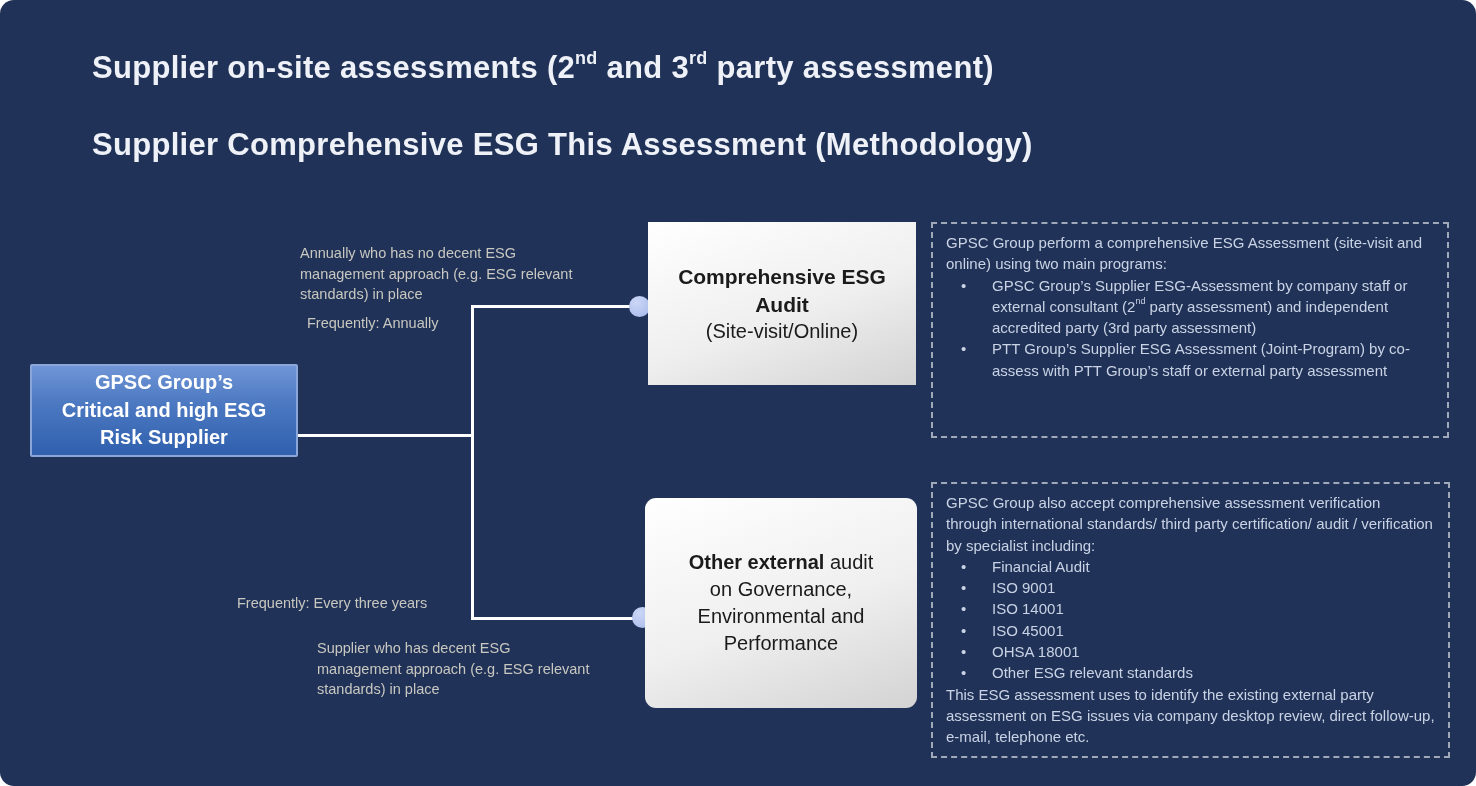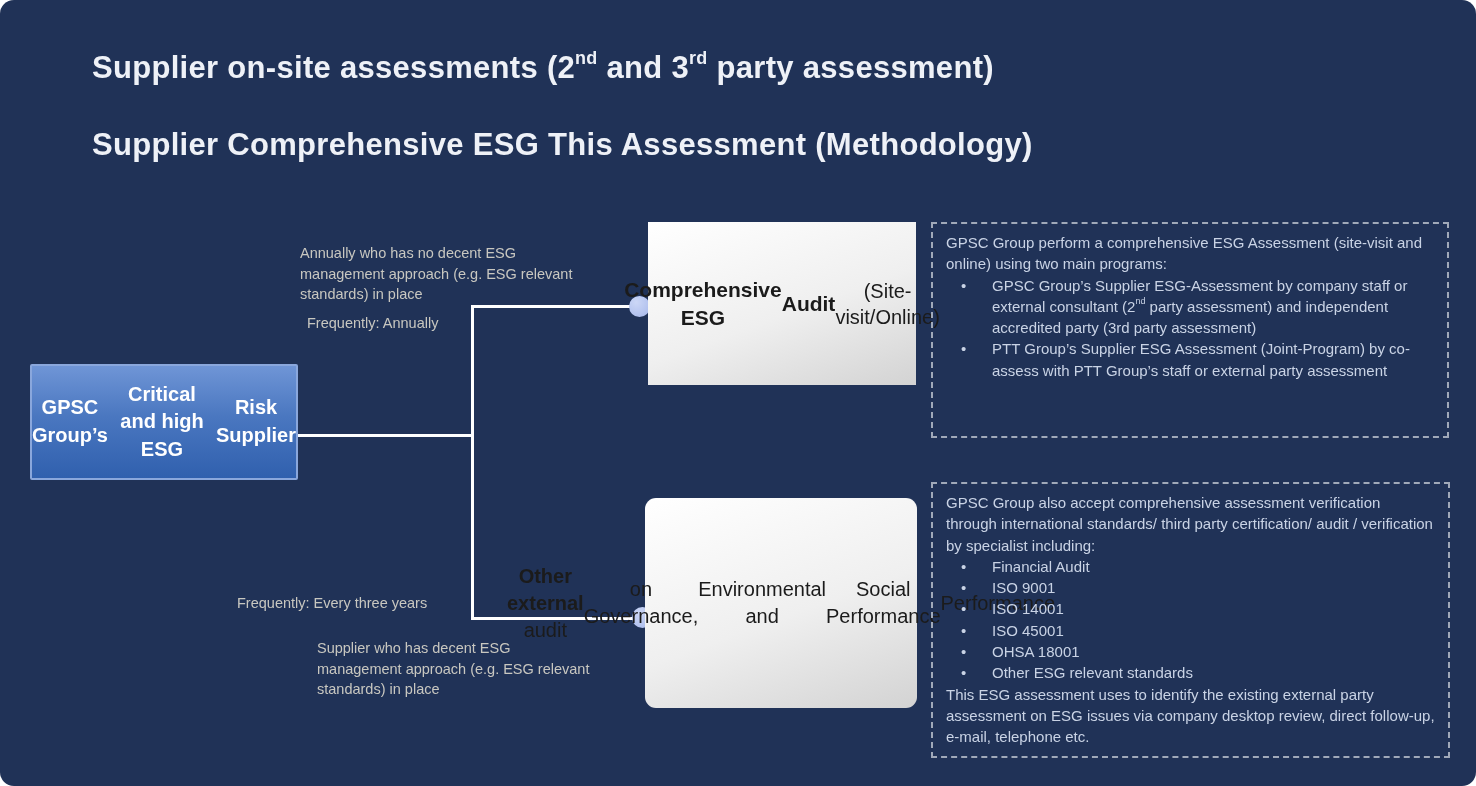--- a/index.html
+++ b/index.html
@@ -16,40 +16,40 @@
     position:absolute;left:92px;
     color:#eef1f7;font-size:31px;font-weight:700;letter-spacing:.3px;
     white-space:nowrap;
   }
   .title sup{font-size:.58em;position:relative;top:-.15em;}
   .title-1{top:50px;text-align:center;}
   .title-2{top:127px;}
 
   
   .root-box{
-    position:absolute;left:30px;top:364px;width:268px;height:116px;
+    position:absolute;left:30px;top:364px;width:268px;height:93px;
     background:linear-gradient(180deg,#6f95d6 0%,#4a77c0 45%,#3060ae 100%);
     border:2px solid #8aa7dc;border-radius:2px;
     box-sizing:border-box;
-    display:flex;flex-direction:row;justify-content:center;align-items:center;
+    display:flex;flex-direction:column;justify-content:center;align-items:center;
     color:#ffffff;font-size:20px;font-weight:700;line-height:1.38;text-align:center;
   }
 
   
   .line{position:absolute;background:#ffffff;}
   .dot{
     position:absolute;width:21px;height:21px;border-radius:50%;
     background:radial-gradient(circle at 35% 30%,#ccd7f6 0%,#b5c4ef 60%,#a3b4e8 100%);
   }
 
   
   .node{
     position:absolute;box-sizing:border-box;
     background:linear-gradient(160deg,#ffffff 0%,#efefef 55%,#d3d3d3 100%);
-    display:flex;flex-direction:row;justify-content:center;align-items:center;
+    display:flex;flex-direction:column;justify-content:center;align-items:center;
     color:#1b1b1b;text-align:center;
   }
   .node-top{left:648px;top:222px;width:268px;height:163px;}
   .node-bottom{left:645px;top:498px;width:272px;height:210px;border-radius:11px;}
   .node-title{font-size:21px;font-weight:700;line-height:1.3;}
   .node-sub{font-size:20px;font-weight:400;line-height:1.3;}
   .node-line{font-size:20px;font-weight:400;line-height:1.35;}
   .node-line b{font-weight:700;}
 
   
@@ -112,21 +112,20 @@
   <div class="node node-top">
     <div class="node-title">Comprehensive ESG</div>
     <div class="node-title">Audit</div>
     <div class="node-sub">(Site-visit/Online)</div>
   </div>
 
   <div class="node node-bottom">
     <div class="node-line"><b>Other external</b><span> audit</span></div>
     <div class="node-line">on Governance,</div>
     <div class="node-line">Environmental and</div>
-    <div class="node-line">Social Performance</div>
     <div class="node-line">Performance</div>
   </div>
 
   <div class="detail detail-top">
     <div>GPSC Group perform a comprehensive ESG  Assessment (site-visit and online) using two main programs:</div>
     <div class="bullet">
       <span>GPSC Group’s Supplier ESG-Assessment by company staff or external consultant (2</span><sup>nd</sup><span> party assessment) and independent accredited party (3rd party assessment)</span>
     </div>
     <div class="bullet">PTT Group’s Supplier ESG Assessment (Joint-Program) by co-assess with PTT Group’s staff or external party assessment</div>
   </div>

